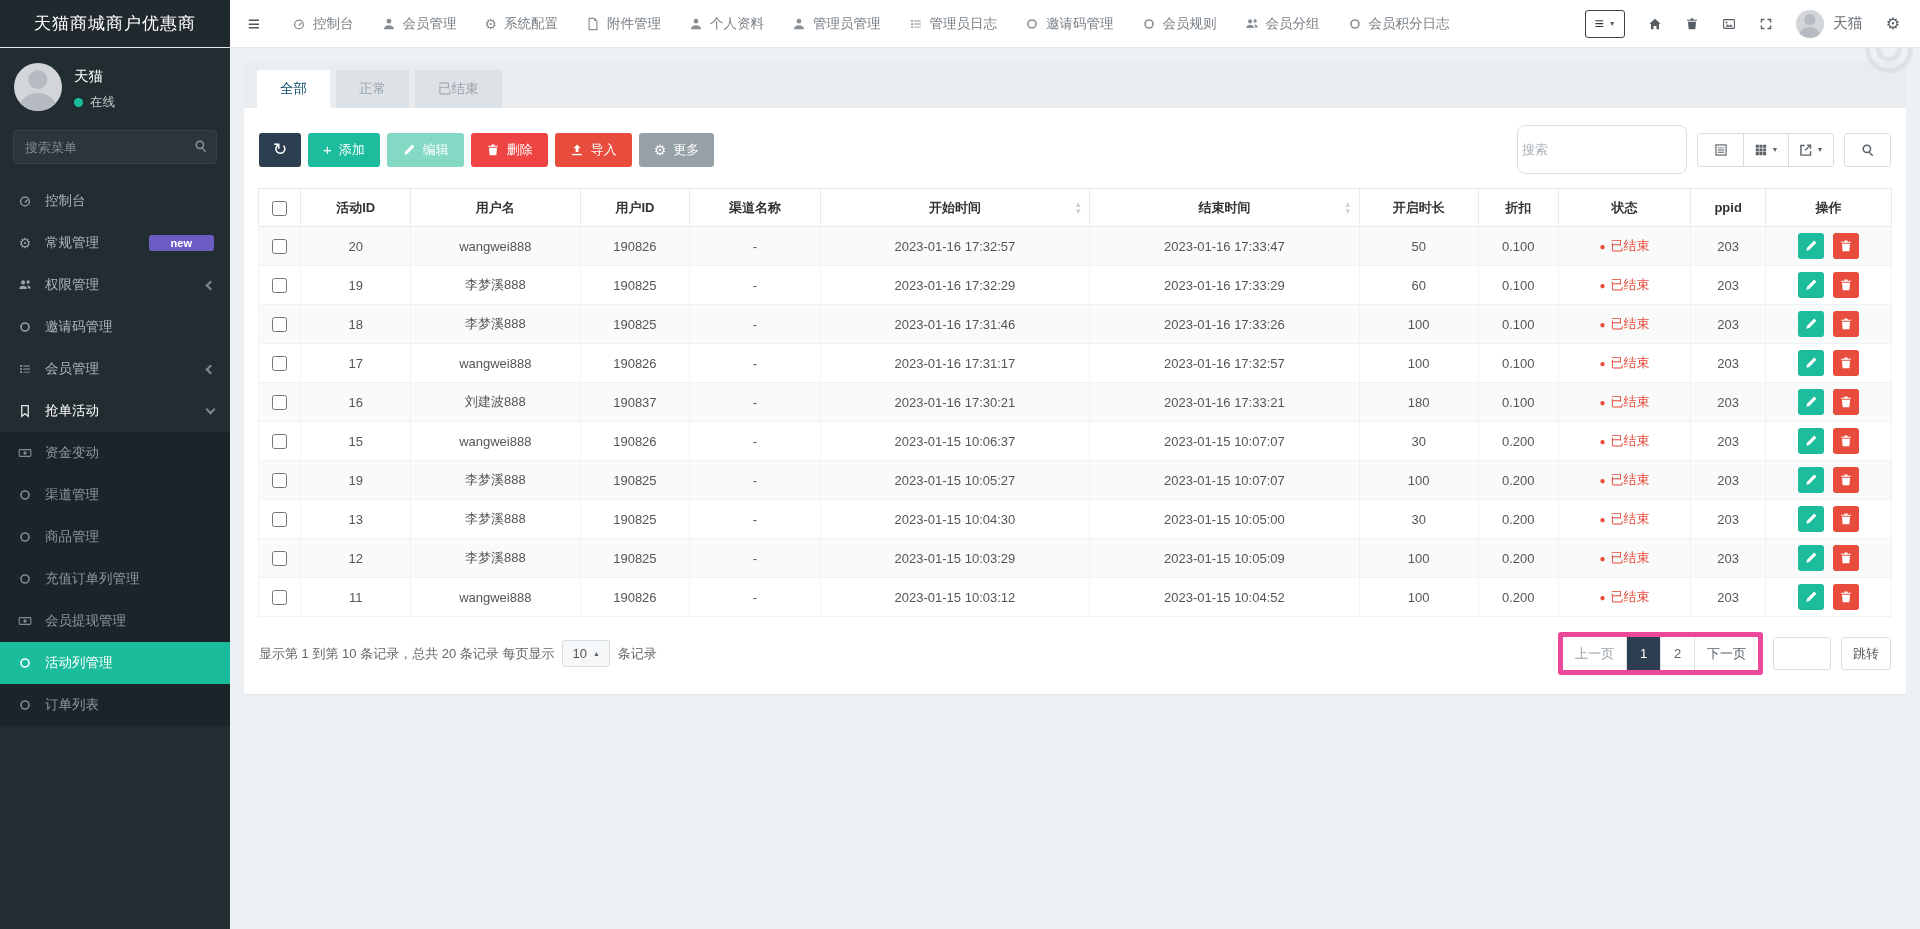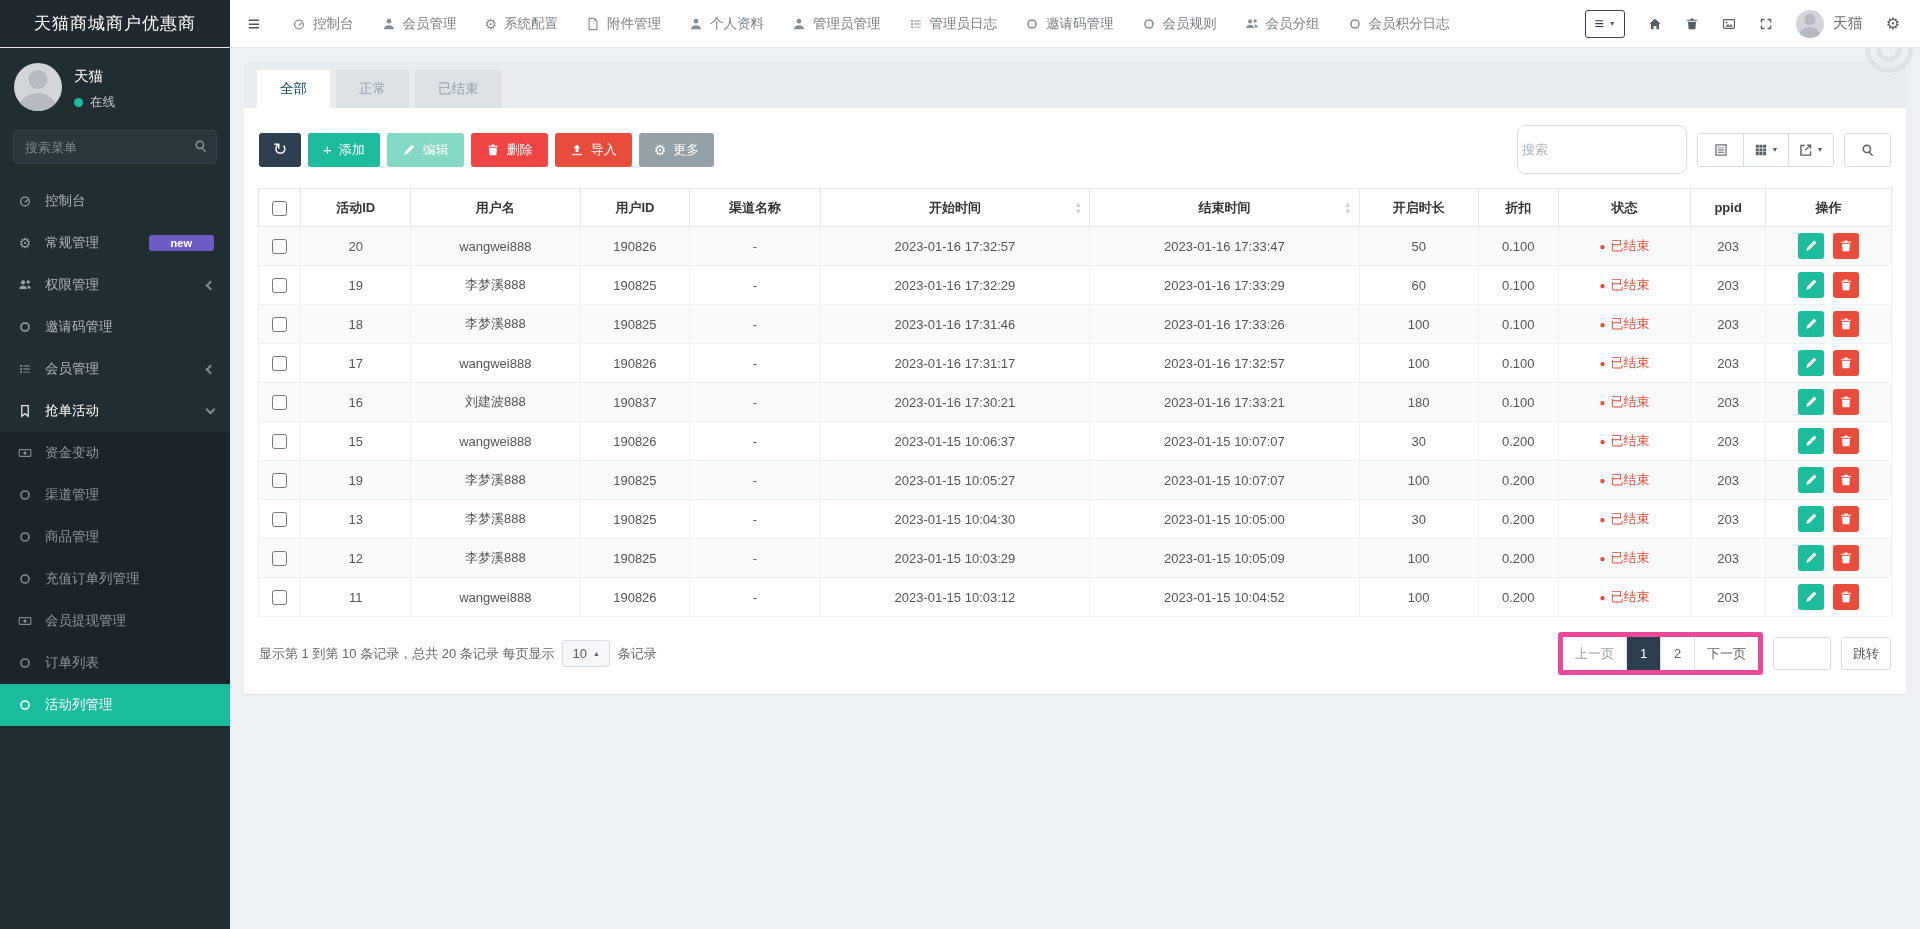--- a/index.html
+++ b/index.html
@@ -364,36 +364,36 @@
       <li class="side-item">
     <span class="s-ic">
           <svg width="14" height="14" viewBox="0 0 16 16" fill="currentColor" xmlns="http://www.w3.org/2000/svg">
             <rect x="1.4" y="4.2" width="13.2" height="7.6" rx="1" fill="none" stroke="currentColor" stroke-width="1.3"></rect>
             <circle cx="8" cy="8" r="1.9"></circle>
           </svg>
         </span>
     <span class="s-label">会员提现管理</span>
 
   </li>
-      <li class="side-item">
+      <li class="side-item active">
     <span class="s-ic">
           <svg width="14" height="14" viewBox="0 0 16 16" fill="currentColor" xmlns="http://www.w3.org/2000/svg">
             <circle cx="8" cy="8" r="4.6" fill="none" stroke="currentColor" stroke-width="1.8"></circle>
           </svg>
         </span>
+    <span class="s-label">活动列管理</span>
+
+  </li>
+      <li class="side-item">
+    <span class="s-ic">
+          <svg width="14" height="14" viewBox="0 0 16 16" fill="currentColor" xmlns="http://www.w3.org/2000/svg">
+            <circle cx="8" cy="8" r="4.6" fill="none" stroke="currentColor" stroke-width="1.8"></circle>
+          </svg>
+        </span>
     <span class="s-label">订单列表</span>
-
-  </li>
-      <li class="side-item active">
-    <span class="s-ic">
-          <svg width="14" height="14" viewBox="0 0 16 16" fill="currentColor" xmlns="http://www.w3.org/2000/svg">
-            <circle cx="8" cy="8" r="4.6" fill="none" stroke="currentColor" stroke-width="1.8"></circle>
-          </svg>
-        </span>
-    <span class="s-label">活动列管理</span>
 
   </li>
     </ul>
 </aside>
 
 <main class="main">
   <div class="card">
     <div class="tabbar">
         <div class="tab active">全部</div>
         <div class="tab">正常</div>

